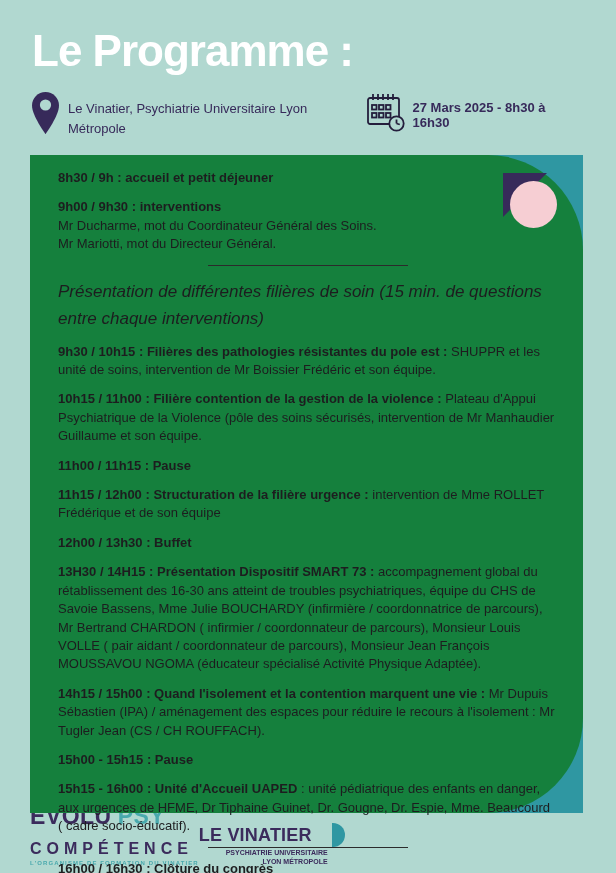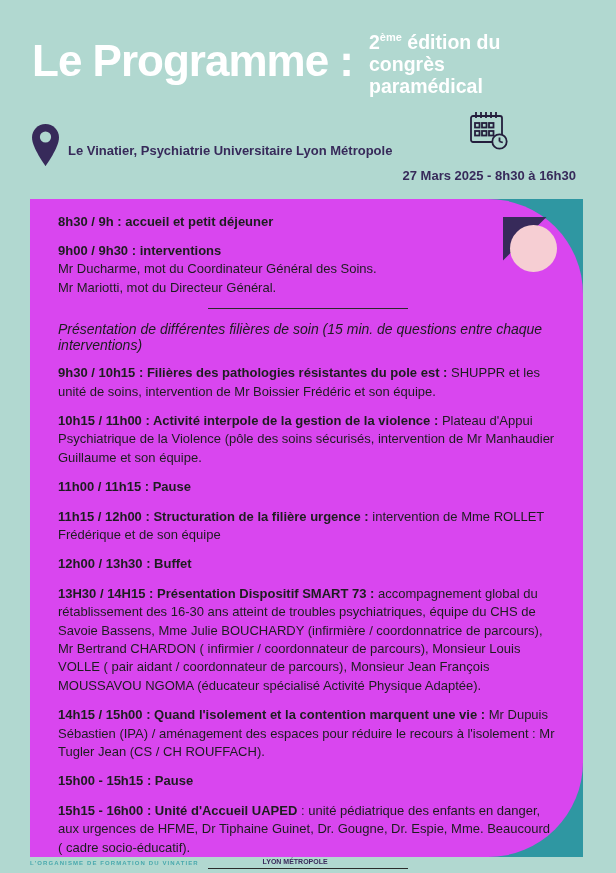--- a/index.html
+++ b/index.html
@@ -3,48 +3,48 @@
 <meta charset="utf-8">
 <style>
   html,body{margin:0;padding:0;}
   body{
     width:616px;height:873px;
     background:#b1d8d0;
     font-family:"Liberation Sans", sans-serif;
     position:relative;overflow:hidden;
   }
   
-  .header{padding:26px 40px 0 32px;}
+  .header{padding:26px 32px 0 32px;}
   .title-row{display:flex;align-items:center;gap:16px;}
   .big-title{margin:0;font-size:44px;font-weight:bold;color:#ffffff;letter-spacing:-1px;white-space:nowrap;}
   .subtitle{color:#ffffff;font-weight:bold;font-size:19.5px;line-height:22px;}
   .subtitle sup{font-size:11px;}
   .info-row{display:flex;justify-content:space-between;align-items:center;margin-top:14px;}
   .location{display:flex;align-items:center;gap:9px;}
-  .loc-text{color:#372a5a;font-weight:bold;font-size:13px;line-height:20px;margin-top:9px;}
-  .datetime{display:flex;align-items:center;gap:14px;color:#372a5a;font-weight:bold;font-size:13px;flex-direction:column;}
+  .loc-text{color:#372a5a;font-weight:normal;font-size:13px;line-height:20px;margin-top:9px;}
+  .datetime{display:flex;align-items:center;gap:7px;color:#372a5a;font-weight:bold;font-size:13px;}
   
   .card-wrap{position:relative;margin:16px 33px 0 30px;height:658px;}
   .corner{position:absolute;background:#2f97a2;width:95px;height:95px;}
   .corner-tr{top:0;right:0;}
   .corner-br{bottom:0;right:0;}
   .card{
-    position:relative;z-index:1;background:#d946ef;height:100%;
+    position:relative;z-index:1;background:#15803d;height:100%;
     border-radius:0 95px 95px 0;
     padding:14px 26px 17px 28px;box-sizing:border-box;
     color:#1d1d1f;
   }
   .deco-triangle{position:absolute;top:18px;right:36px;width:44px;height:44px;
     background:#372a5a;clip-path:polygon(0 0,100% 0,0 100%);}
   .deco-circle{position:absolute;top:26px;right:26px;width:47px;height:47px;
     border-radius:50%;background:#f6ced3;}
   .entry{font-size:13px;line-height:18.4px;margin:0 0 11px 0;}
   .entry b{font-weight:bold;}
   .blk{display:block;font-weight:normal;}
-  .note{font-size:14px;line-height:16px;margin:0 0 11px 0;font-style:italic;}
+  .note{font-size:17px;line-height:27px;margin:0 0 11px 0;font-style:italic;}
   .divider{border:none;border-top:1.5px solid #2b2b2b;width:200px;margin:4px auto 12px auto;}
   
   .footer{position:absolute;left:30px;right:11px;bottom:7px;
     display:flex;align-items:flex-end;}
   .ev-line1{font-size:23px;font-weight:bold;letter-spacing:0.5px;line-height:23px;}
   .ev-purple{color:#3b2b5c;}
   .ev-teal{color:#49a9ad;}
   .ev-line2{color:#3b2b5c;font-weight:bold;font-size:16px;letter-spacing:5px;margin-top:12px;}
   .ev-line3{color:#49a9ad;font-size:6px;letter-spacing:1.1px;font-weight:bold;margin-top:2px;}
   .logo-vin{text-align:right;}
@@ -52,24 +52,20 @@
   .vin-title{font-size:18px;font-weight:bold;color:#3b2b5c;letter-spacing:0.2px;}
   .vin-shape{width:13px;height:24px;background:#2f97a2;border-radius:0 24px 24px 0;}
   .vin-sub{color:#3b2b5c;font-size:7px;line-height:9px;font-weight:bold;margin-top:1px;padding-right:17px;}
 </style>
 </head>
 <body>
 
 <div class="header">
   <div class="title-row">
     <h1 class="big-title">Le Programme :</h1>
-    <div class="subtitle">
-      <span>2</span><sup>ème</sup><span> édition du congrès</span><br>
-      <span>paramédical</span>
-    </div>
   </div>
   <div class="info-row">
     <div class="location">
       <span>
         <svg width="27" height="42" viewBox="0 0 27 42">
           <path d="M13.5 0C6 0 0 6 0 13.4 0 23.6 13.5 42 13.5 42S27 23.6 27 13.4C27 6 21 0 13.5 0z" fill="#372a5a"></path>
           <circle cx="13.5" cy="13" r="5.6" fill="#b1d8d0"></circle>
         </svg>
       </span>
       <div class="loc-text">
@@ -111,21 +107,21 @@
     <p class="entry"><b>8h30 / 9h  : accueil et petit déjeuner</b></p>
 
     <p class="entry"><b>9h00 / 9h30 : interventions</b><span class="blk">Mr Ducharme, mot du Coordinateur Général des Soins.</span><span class="blk">Mr Mariotti, mot du Directeur Général.</span></p>
 
     <hr class="divider">
 
     <p class="note">Présentation de différentes filières de soin (15 min. de questions entre chaque interventions)</p>
 
     <p class="entry"><b>9h30 / 10h15  : Filières des pathologies résistantes du pole est :</b><span> SHUPPR et les unité de soins, intervention de Mr Boissier Frédéric et son équipe.</span></p>
 
-    <p class="entry"><b>10h15 / 11h00 : Activité interpole de la gestion de la violence :</b><span> Plateau d'Appui Psychiatrique de la Violence (pôle des soins sécurisés, intervention de Mr Manhaudier Guillaume et son équipe.</span></p>
+    <p class="entry"><b>10h15 / 11h00 : Filière contention de la gestion de la violence :</b><span> Plateau d'Appui Psychiatrique de la Violence (pôle des soins sécurisés, intervention de Mr Manhaudier Guillaume et son équipe.</span></p>
 
     <p class="entry"><b>11h00  / 11h15 : Pause</b></p>
 
     <p class="entry"><b>11h15 / 12h00 : Structuration de la filière urgence :</b><span> intervention de Mme ROLLET Frédérique et de son équipe</span></p>
 
     <p class="entry"><b>12h00 / 13h30 : Buffet</b></p>
 
     <p class="entry"><b>13H30 / 14H15 : Présentation Dispositif SMART 73 :</b><span> accompagnement global du rétablissement des 16-30 ans atteint de troubles psychiatriques,  équipe du CHS de Savoie Bassens, Mme Julie BOUCHARDY (infirmière / coordonnatrice de parcours), Mr Bertrand CHARDON ( infirmier / coordonnateur de parcours), Monsieur Louis VOLLE ( pair aidant / coordonnateur de parcours), Monsieur Jean François MOUSSAVOU NGOMA (éducateur spécialisé Activité Physique Adaptée).</span></p>
 
     <p class="entry"><b>14h15 / 15h00 : Quand l'isolement et la contention marquent une vie :</b><span> Mr Dupuis Sébastien (IPA) / aménagement des espaces pour réduire le recours à l'isolement :  Mr Tugler Jean (CS / CH ROUFFACH).</span></p>

